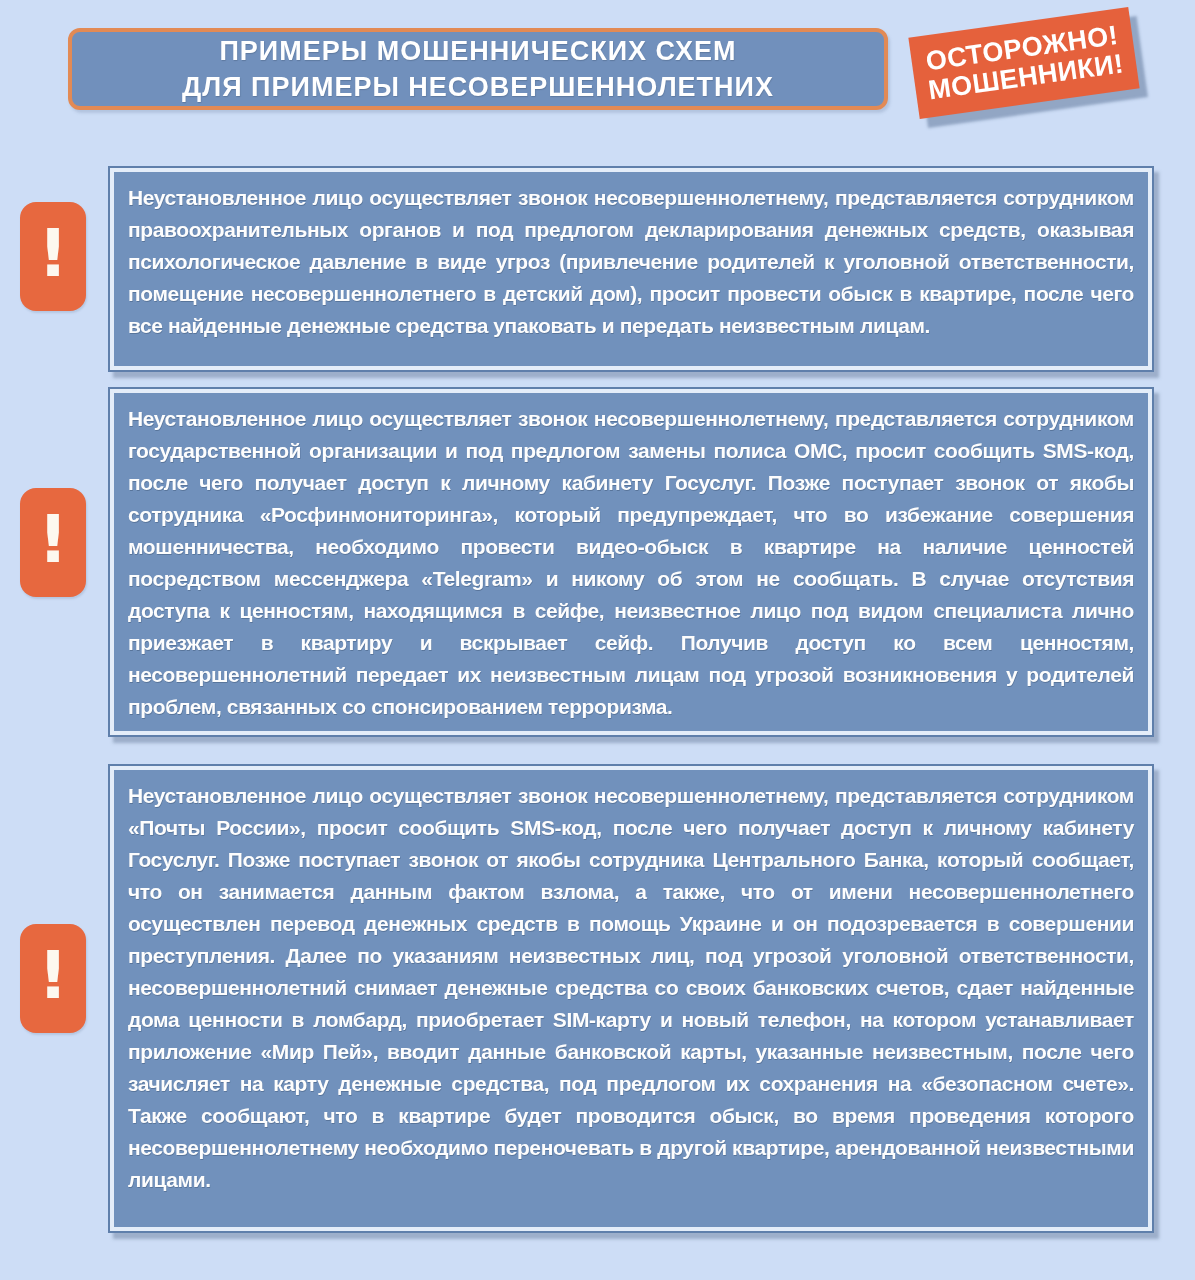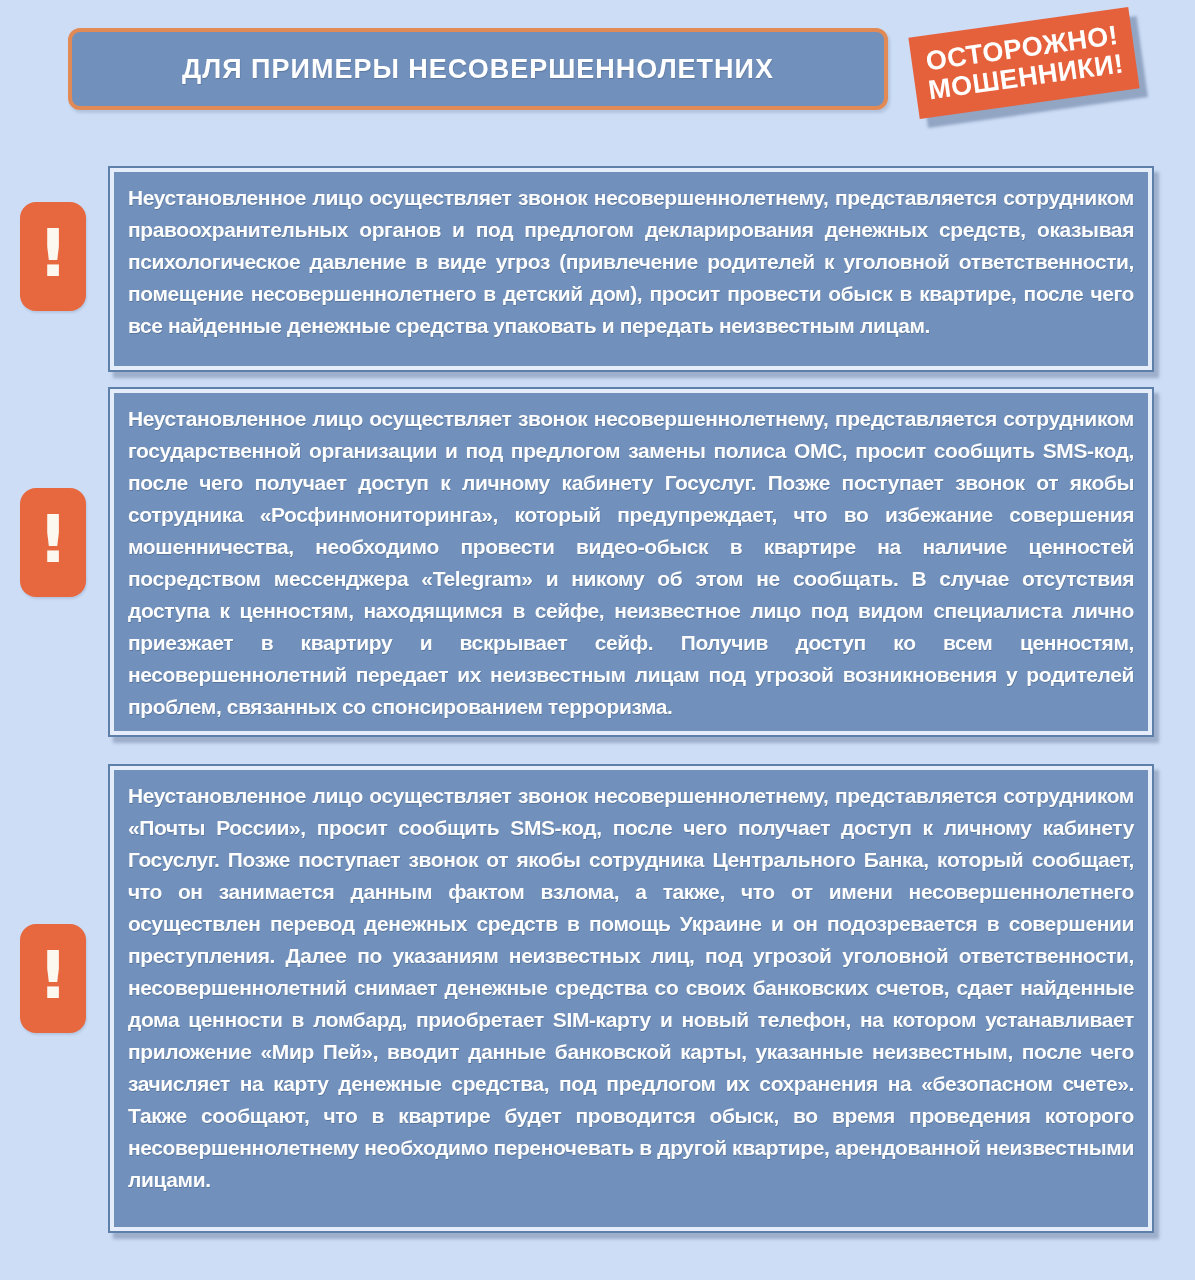--- a/index.html
+++ b/index.html
@@ -70,20 +70,21 @@
   .excl-mark {
     font-family:"DejaVu Sans", sans-serif;
     color:#fdf8ef; font-weight:bold; font-size:66px; line-height:66px;
     padding-bottom:6px;
   }
 </style>
 </head>
 <body>
 
 <div class="title-box">
+  <div class="title-line">ПРИМЕРЫ МОШЕННИЧЕСКИХ СХЕМ</div>
   <div class="title-line">ДЛЯ ПРИМЕРЫ НЕСОВЕРШЕННОЛЕТНИХ</div>
 </div>
 
 <div class="warn-badge">
   <div class="warn-line">ОСТОРОЖНО!</div>
   <div class="warn-line">МОШЕННИКИ!</div>
 </div>
 
 <div class="excl-badge excl-badge-1">
   <span class="excl-mark">!</span>

